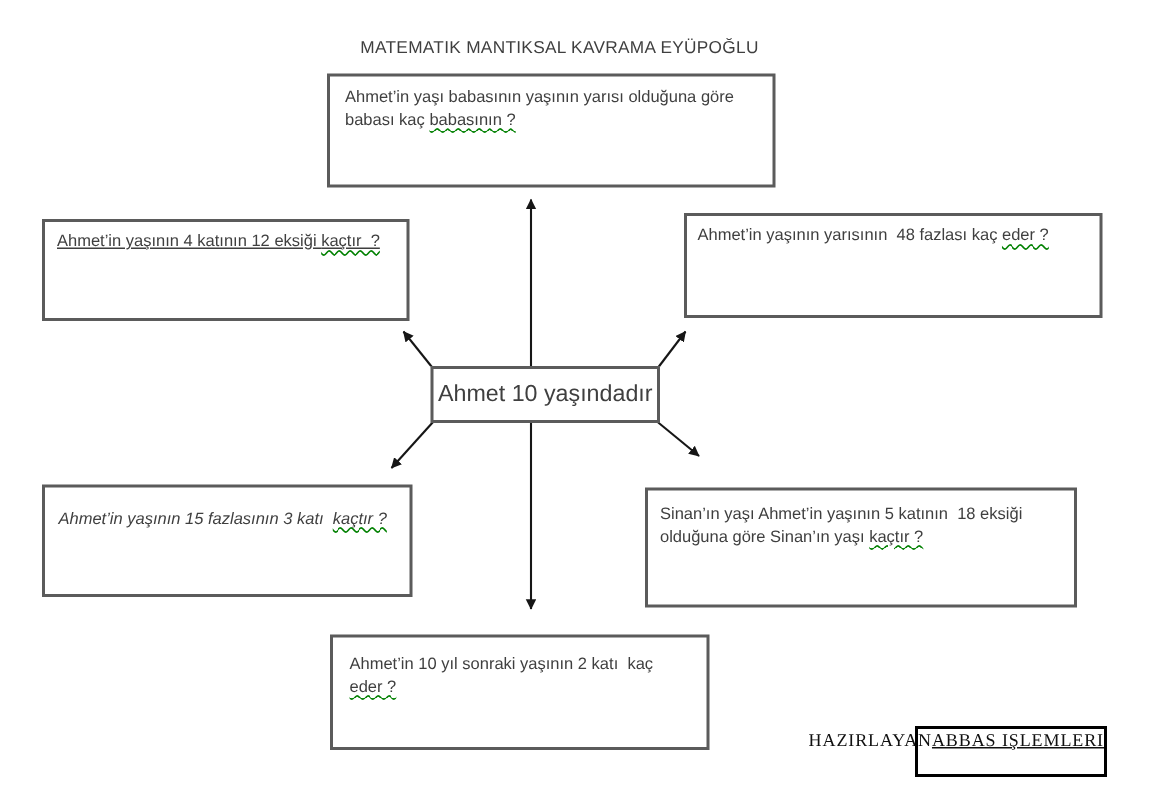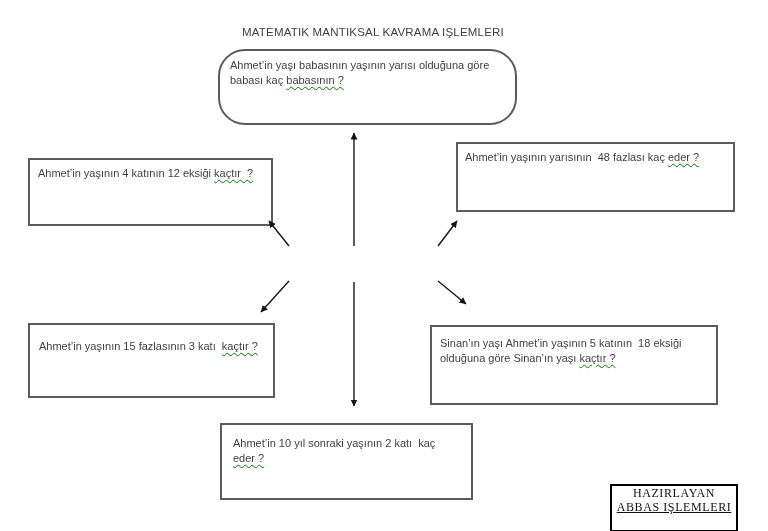--- a/index.html
+++ b/index.html
@@ -11,72 +11,75 @@
     position:absolute;left:189px;top:26px;width:368px;
     text-align:center;font-size:11.5px;letter-spacing:.2px;
     color:var(--text,#373737);white-space:nowrap;
   }
   .qbox{
     position:absolute;box-sizing:border-box;background:#fff;
     border:2px solid var(--box-border,#5b5b5b);
     color:var(--text,#3f3f3f);font-size:11px;line-height:1.32;
     white-space:pre-wrap;
   }
-  .box-top      {left:218px;top:49px; width:299px;height:76px;padding:7px 10px;border-radius:27px;}
-  .box-left-mid {left:28px; top:158px;width:245px;height:68px;padding:6px 8px;}
+  .box-top      {left:218px;top:49px; width:299px;height:76px;padding:7px 10px;}
+  .box-left-mid {left:28px; top:146px;width:245px;height:68px;padding:6px 8px;text-decoration:underline;}
   .box-right-mid{left:456px;top:142px;width:279px;height:70px;padding:6px 7px;}
-  .box-left-low {left:28px; top:323px;width:247px;height:75px;padding:14px 9px;}
+  .box-left-low {left:28px; top:323px;width:247px;height:75px;padding:14px 9px;font-style:italic;}
   .box-right-low{left:430px;top:325px;width:288px;height:80px;padding:9px 8px;}
   .box-bottom   {left:220px;top:423px;width:253px;height:77px;padding:11px 11px;}
   .center-box{
     position:absolute;left:287px;top:244px;width:153px;height:38px;
     box-sizing:border-box;background:#fff;border:2px solid var(--box-border,#5b5b5b);
     display:flex;align-items:center;justify-content:center;
     font-size:15.5px;color:var(--text,#3a3a3a);z-index:2;white-space:nowrap;
   }
   .squiggle{
     text-decoration-line:underline;
     text-decoration-style:wavy;
     text-decoration-color:var(--squiggle,#008000);
     text-decoration-thickness:1px;
     text-underline-offset:2px;
   }
   .arrows{position:absolute;left:0;top:0;width:768px;height:531px;z-index:1;}
   .arrow-line{stroke:var(--arrow,#161616);stroke-width:1.4;}
   .arrowhead{fill:var(--arrow,#161616);}
   .credit{
-    position:absolute;left:610px;top:484px;width:128px;height:48px;
+    position:absolute;left:610px;top:484px;width:128px;height:34px;
     box-sizing:border-box;border:2px solid var(--credit-border,#000);
-    background:#fff;display:flex;flex-direction:column;justify-content:flex-start;
+    background:#fff;display:flex;flex-direction:row;justify-content:flex-end;
     text-align:center;font-family:"Liberation Serif",serif;
     font-size:12px;line-height:1.2;color:#101010;letter-spacing:.6px;white-space:nowrap;
   }
   .credit .l2{text-decoration:underline;}
 </style>
 </head>
 <body>
 
 <div class="canvas">
 
-  <div class="page-title">MATEMATIK MANTIKSAL KAVRAMA IŞLEMLERI</div>
+  <div class="page-title">MATEMATIK MANTIKSAL KAVRAMA EYÜPOĞLU</div>
 
   <div class="qbox box-top"><span>Ahmet’in yaşı babasının yaşının yarısı olduğuna göre
 babası kaç </span><span class="squiggle">babasının ?</span></div>
 
   <div class="qbox box-left-mid"><span>Ahmet’in yaşının 4 katının 12 eksiği </span><span class="squiggle">kaçtır  ?</span></div>
 
   <div class="qbox box-right-mid"><span>Ahmet’in yaşının yarısının  48 fazlası kaç </span><span class="squiggle">eder ?</span></div>
 
   <div class="qbox box-left-low"><span>Ahmet’in yaşının 15 fazlasının 3 katı  </span><span class="squiggle">kaçtır ?</span></div>
 
   <div class="qbox box-right-low"><span>Sinan’ın yaşı Ahmet’in yaşının 5 katının  18 eksiği
 olduğuna göre Sinan’ın yaşı </span><span class="squiggle">kaçtır ?</span></div>
 
   <div class="qbox box-bottom"><span>Ahmet’in 10 yıl sonraki yaşının 2 katı  kaç </span><span class="squiggle">eder ?</span></div>
 
+  <div class="center-box">
+      <span>Ahmet 10 yaşındadır</span>
+    </div>
 
   <svg class="arrows" viewBox="0 0 768 531" aria-hidden="true">
     <defs>
       <marker id="ah" markerUnits="userSpaceOnUse" markerWidth="9" markerHeight="9" refX="6.5" refY="3.5" orient="auto">
         <path class="arrowhead" d="M0,0 L7,3.5 L0,7 Z"></path>
       </marker>
     </defs>
     <line class="arrow-line" x1="354" y1="246" x2="354" y2="133" marker-end="url(#ah)"></line>
     <line class="arrow-line" x1="354" y1="282" x2="354" y2="406" marker-end="url(#ah)"></line>
     <line class="arrow-line" x1="289" y1="246" x2="269" y2="221" marker-end="url(#ah)"></line>

